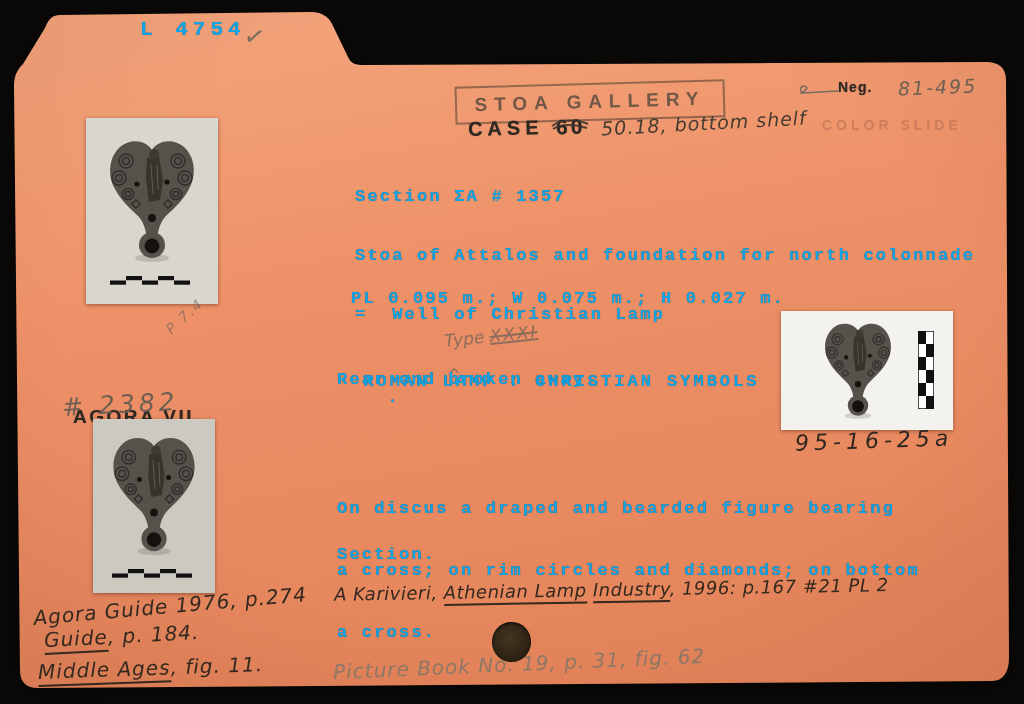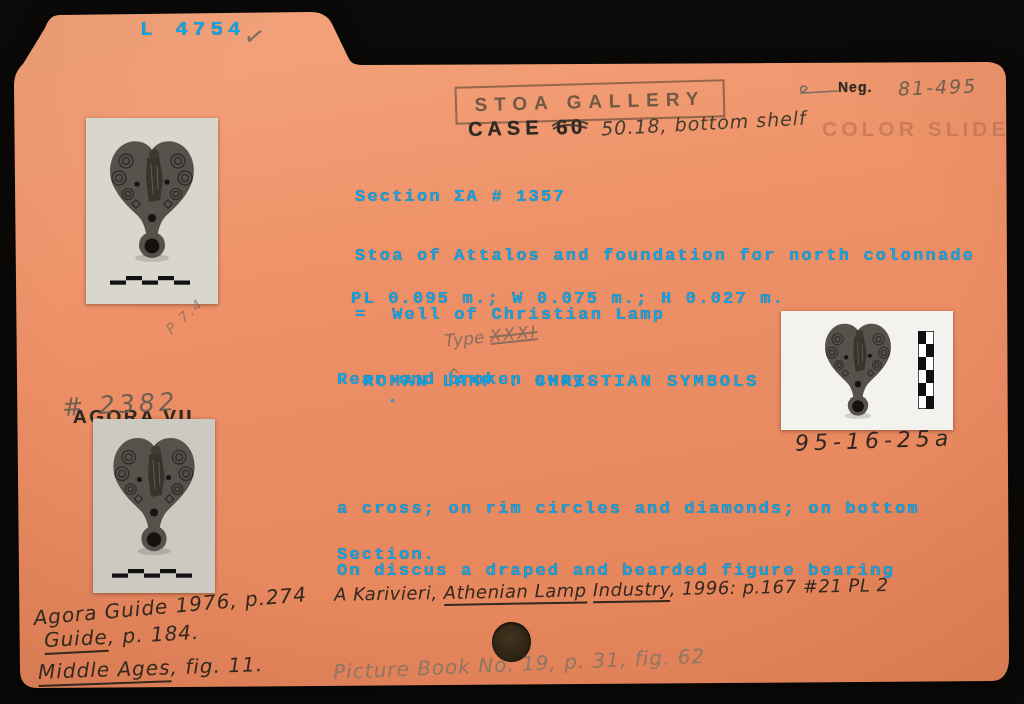--- a/index.html
+++ b/index.html
@@ -38,21 +38,21 @@
   }
   .stoa-box{
     border:2px solid rgba(72,60,46,.55);
     display:flex;align-items:center;justify-content:center;
     color:rgba(92,78,62,.85);
     font-family:"Liberation Sans",sans-serif;font-size:19px;font-weight:bold;
     letter-spacing:7px;white-space:nowrap;
   }
   .faint-stamp{
     font-family:"Liberation Sans",sans-serif;font-weight:bold;
-    color:rgba(168,100,76,.48);letter-spacing:4px;font-size:21px;white-space:nowrap;
+    color:rgba(168,100,76,.48);letter-spacing:4px;font-size:14px;white-space:nowrap;
   }
   .strike-xxxi{text-decoration-line:underline line-through;text-decoration-thickness:1.5px;}
   .hole{
     border-radius:50%;
     background:radial-gradient(circle at 45% 40%, #42361f 0%, #2b2113 70%, #1c1509 100%);
     box-shadow:inset 0 1px 3px rgba(0,0,0,.8);
   }
 </style>
 </head>
 <body>
@@ -198,22 +198,23 @@
 
 <div class="abs typed" style="left:337px;top:353px;letter-spacing:3px;">
   <span>ROMAN LAMP : CHRISTIAN SYMBOLS</span>
   <span style="margin-left:24px;">·</span>
 </div>
 <div class="abs pencil" style="left:448px;top:366px;font-size:15px;opacity:.8;">^</div>
 
 <div class="abs typed" style="left:337px;top:370px;">Rear end broken away.</div>
 
 <div class="abs typed" style="left:337px;top:459px;">
+  <div style="line-height:24.2px;">On discus a draped and bearded figure bearing</div>
   <div style="line-height:24.2px;">a cross; on rim circles and diamonds; on bottom</div>
-  <div style="line-height:24.2px;">On discus a draped and bearded figure bearing</div>
+  <div style="line-height:24.2px;">a cross.</div>
 </div>
 
 <div class="abs typed" style="left:337px;top:545px;">Section.</div>
 
 <div class="abs hand" style="left:334px;top:579px;font-size:18px;transform:rotate(-1deg);letter-spacing:.5px;">
   <span>A Karivieri, </span><span class="u">Athenian Lamp</span><span> </span><span class="u">Industry</span><span>, 1996: p.167 #21   PL 2</span>
 </div>
 
 <div class="photo" style="left:781px;top:311px;width:172px;height:119px;background:#f3f2ee;">
   <svg width="82" height="104" viewBox="0 0 100 132" style="position:absolute;left:36px;top:7px;">

